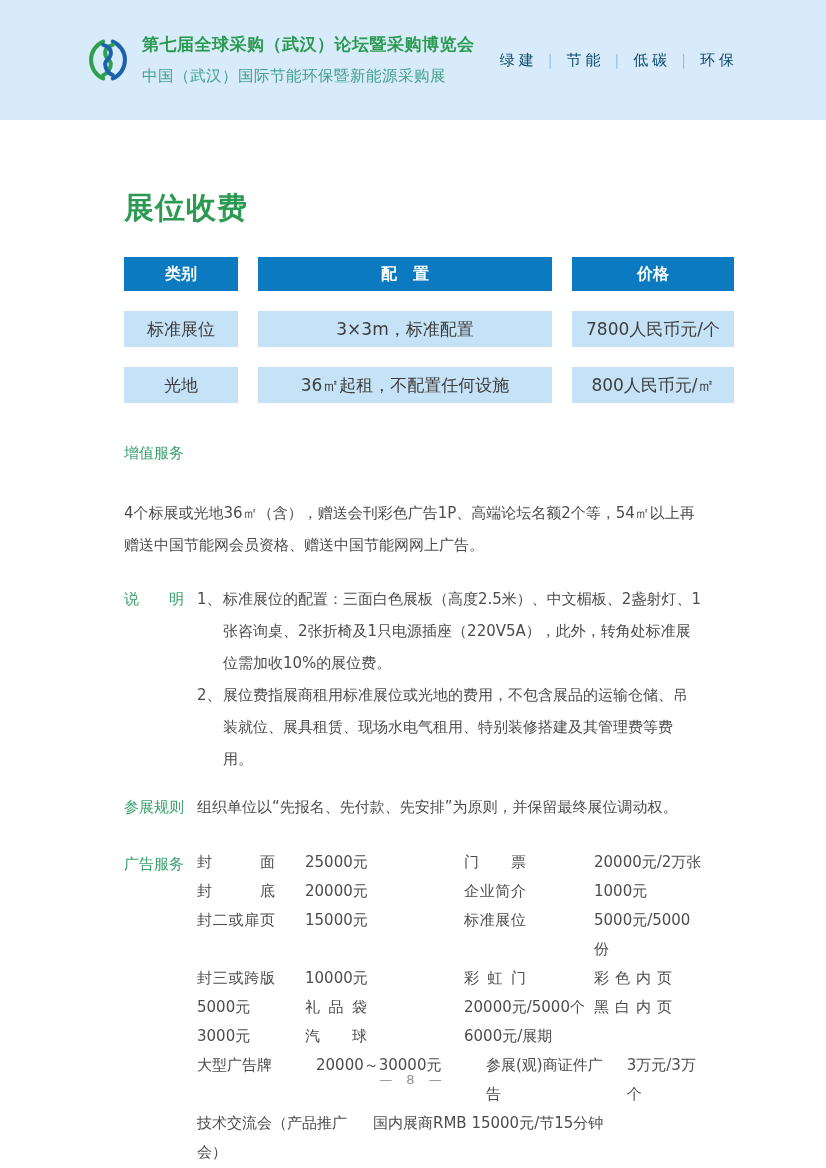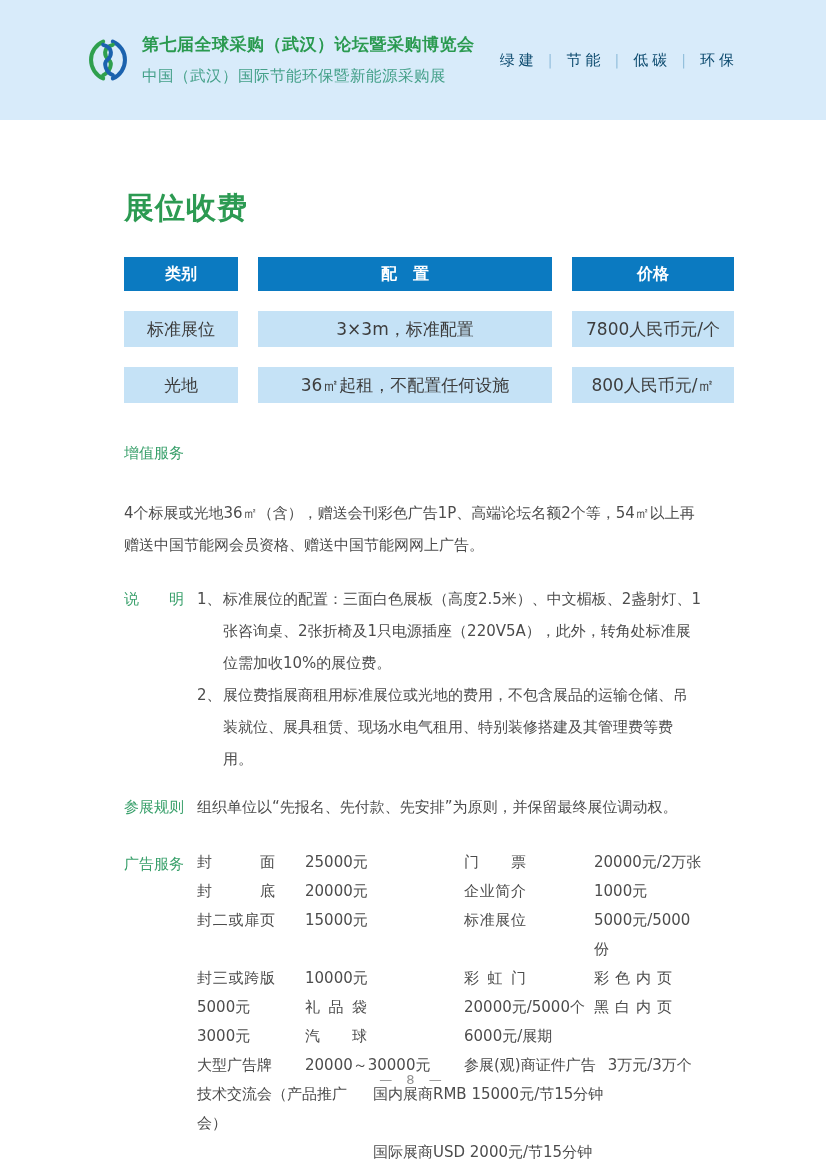--- a/index.html
+++ b/index.html
@@ -58,21 +58,21 @@
 
   .note-item { display:flex; }
   .note-num { flex:0 0 26px; line-height:32px; }
   .note-text { flex:1; line-height:32px; }
 
   
   .ad-body { flex:1; line-height:29px; color:#4c4c4c; }
   .ad-grid { display:grid; grid-template-columns:108px 159px 130px auto; }
   .ad-item  { display:inline-block; width:78px;  text-align:justify; text-align-last:justify; white-space:nowrap; }
   .ad-ritem { display:inline-block; width:62px;  text-align:justify; text-align-last:justify; white-space:nowrap; }
-  .ad-wide-row { display:flex; }
+  .ad-wide-row { display:flex;gap:11px; }
   .ad-w1 { flex:0 0 108px; }
   .ad-w2 { flex:0 0 159px; }
   .ad-w3 { margin-right:12px; }
   .ad-tech-row { display:flex; }
   .ad-t1 { flex:0 0 176px; }
 
   
   .footer {
     position:absolute; left:0; right:0; top:1072px;
     text-align:center; font-size:13px; color:#909090; letter-spacing:5px;

